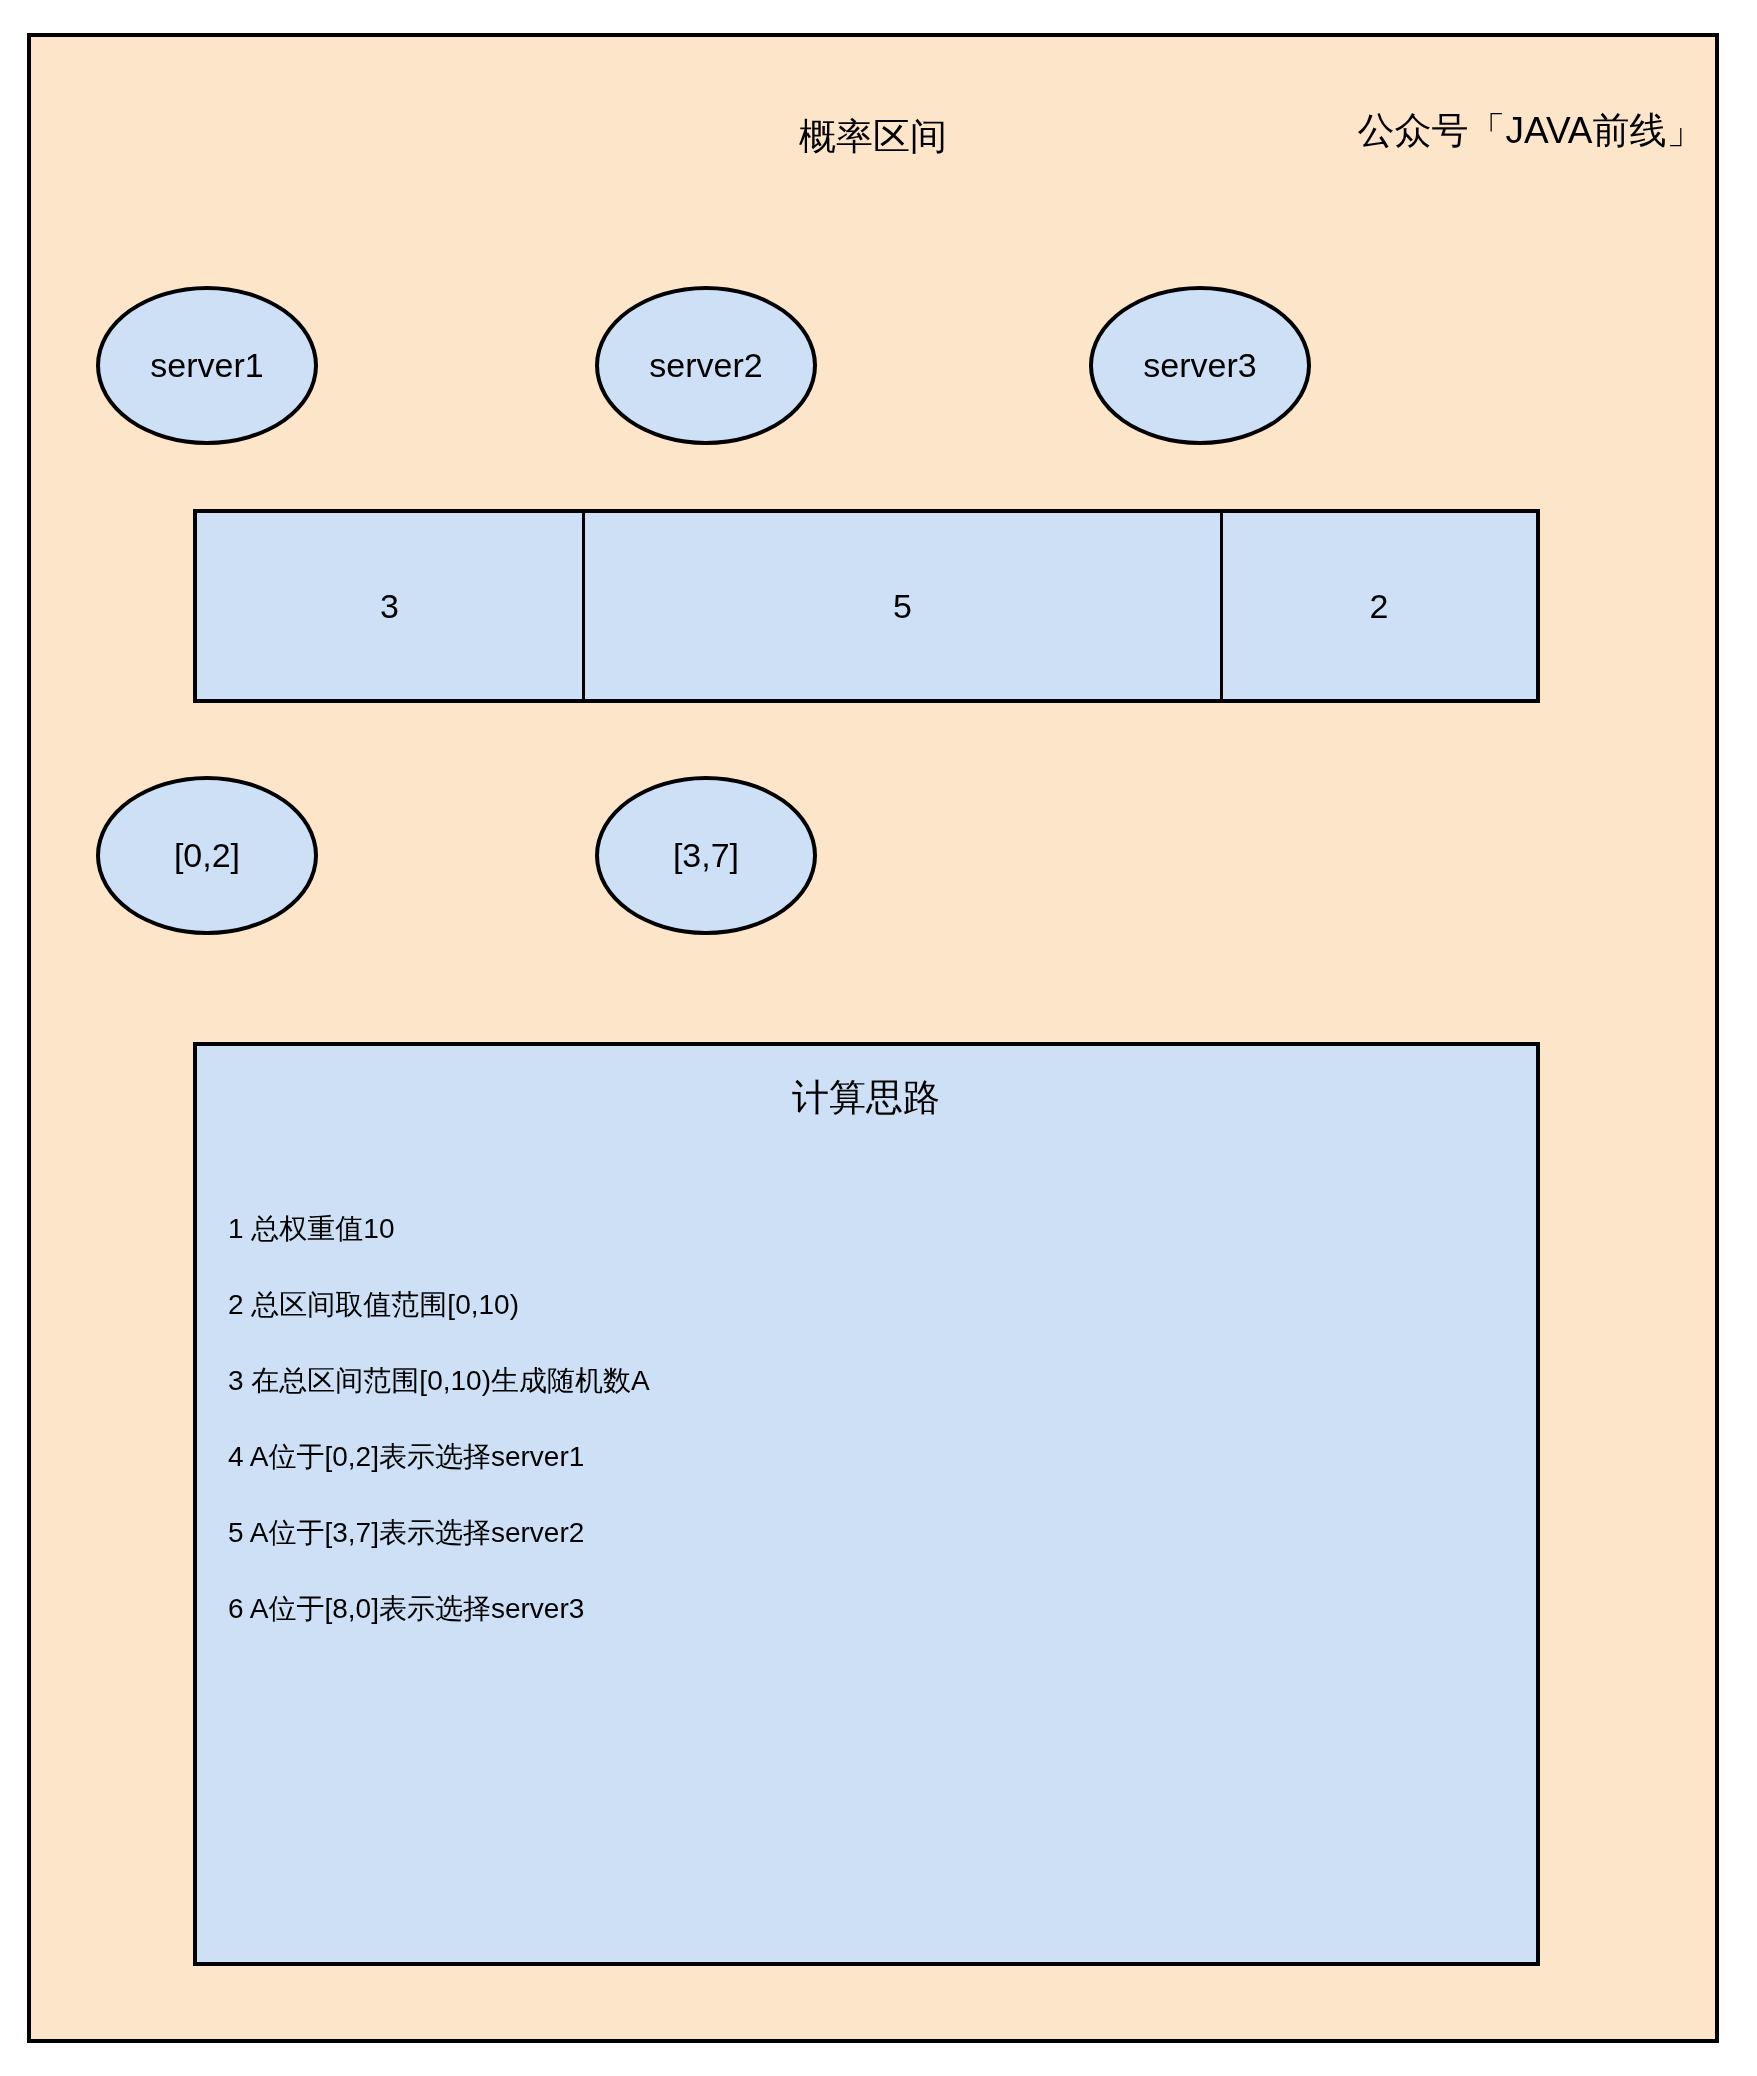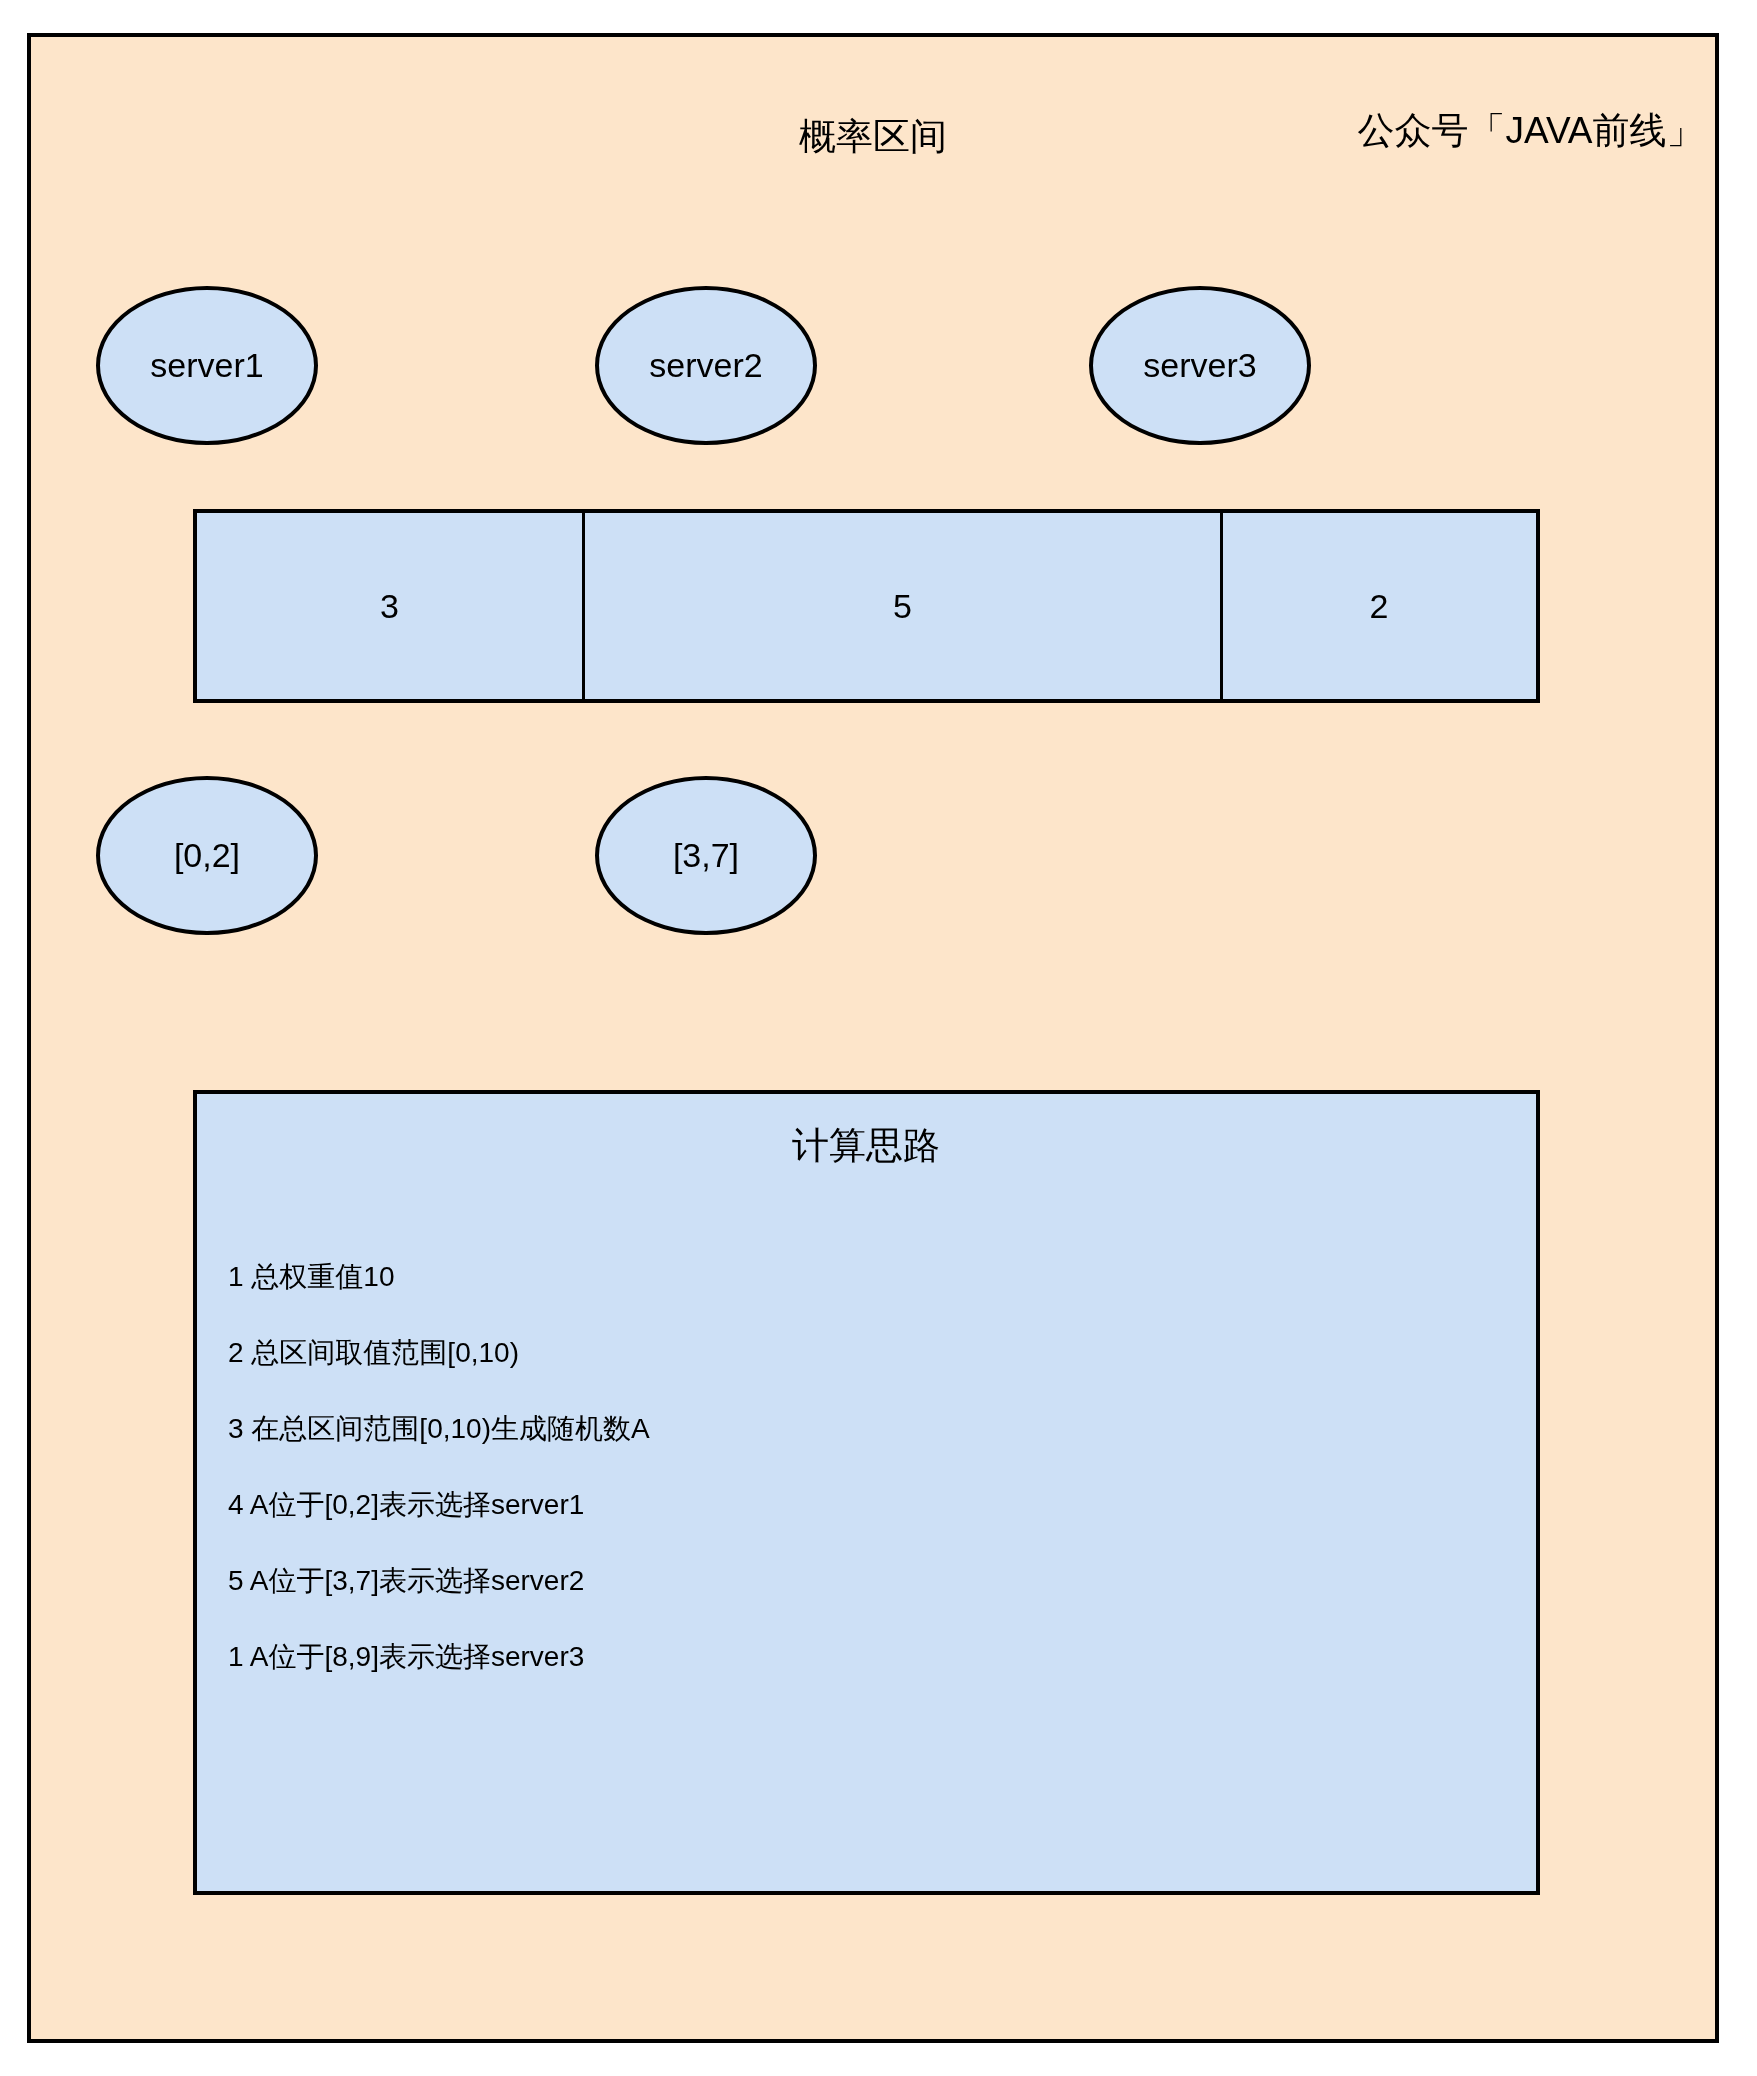--- a/index.html
+++ b/index.html
@@ -113,25 +113,24 @@
   .weight-cell.w-3 { width: 385px; }
   .weight-cell.w-5 { width: 638px; }
   .weight-cell.w-2 { width: 315px; }
 
   
   #explain-panel {
     position: absolute;
     left: 162px;
     top: 1005px;
     width: 1347px;
-    height: 805px;
+    height: 924px;
     box-sizing: border-box;
     border: 4.5px solid #000000;
     background: #cde0f6;
-    margin-top: 48px;
   }
   #explain-title {
     position: absolute;
     left: 0;
     top: 33px;
     width: 1338px;
     text-align: center;
     font-size: 37px;
     line-height: 1;
     color: #000000;
@@ -179,18 +178,18 @@
   </div>
 
   <div id="explain-panel">
     <div id="explain-title">计算思路</div>
     <div id="explain-list">
       <div class="explain-item">1 总权重值10</div>
       <div class="explain-item">2 总区间取值范围[0,10)</div>
       <div class="explain-item">3 在总区间范围[0,10)生成随机数A</div>
       <div class="explain-item">4 A位于[0,2]表示选择server1</div>
       <div class="explain-item">5 A位于[3,7]表示选择server2</div>
-      <div class="explain-item">1 A位于[8,9]表示选择server3</div>
+      <div class="explain-item">6 A位于[8,0]表示选择server3</div>
     </div>
   </div>
 
 </div>
 
 
 </body></html>

